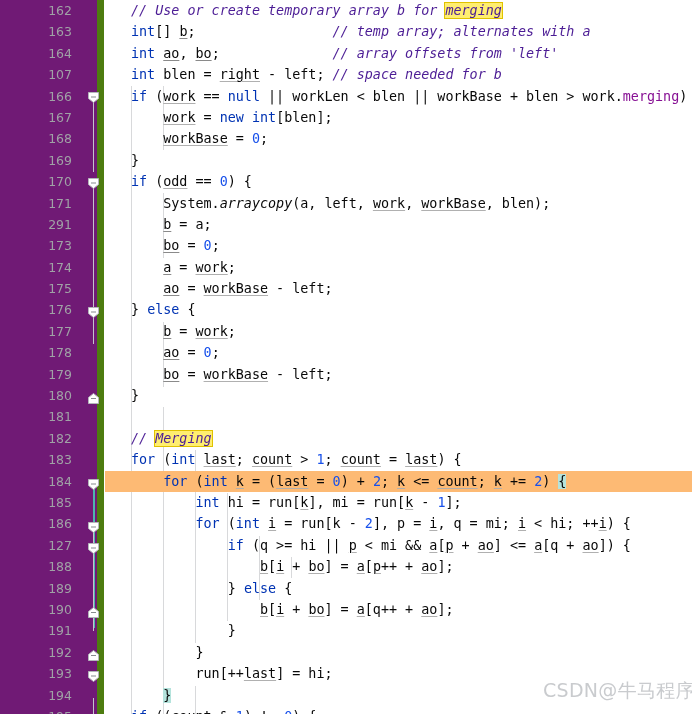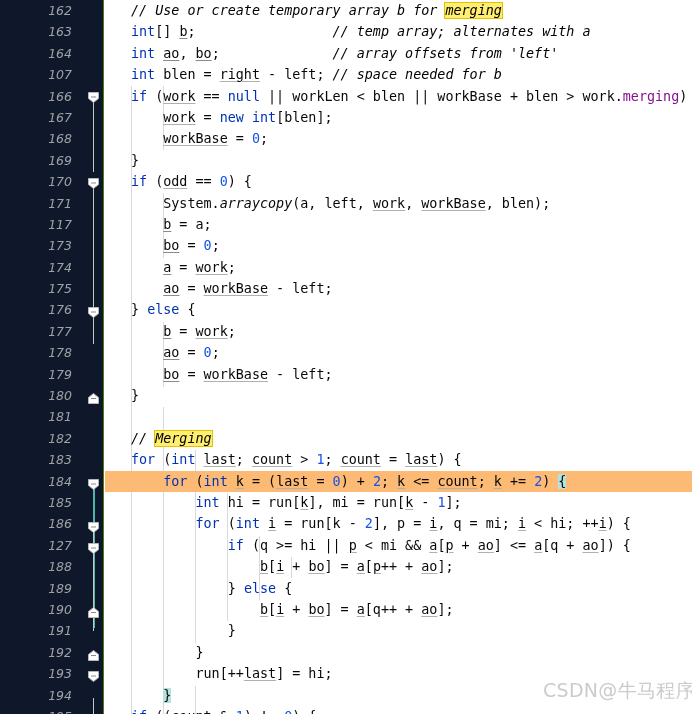--- a/index.html
+++ b/index.html
@@ -21,24 +21,23 @@
     background: #ffffff;
     overflow: hidden;
   }
 
   
   .gutter {
     position: absolute;
     left: 0; top: 0;
     width: 104px;
     height: 714px;
-    background: #0f172a;
-    border-right: 1px solid #4d7c0f;
+    background: #701a75;
+    border-right: 7px solid #4d7c0f;
     box-sizing: border-box;
-    font-style: italic;
   }
 
   .row {
     position: relative;
     height: 21.4px;
     line-height: 21.4px;
     white-space: pre;
   }
 
   .lineno-col {
@@ -128,21 +127,21 @@
   }
   .guide {
     position: absolute;
     width: 1px;
     background: #d8d9db;
   }
 
   
   .kw      { color: #0033b3; }
   .num     { color: #1750eb; }
-  .cmt     { color: #000000; font-style: italic; }
+  .cmt     { color: #4c1d95; font-style: italic; }
   .fld     { text-decoration: underline; text-decoration-color: #8a8a8a;
              text-underline-offset: 2px; text-decoration-thickness: 1px; }
   .param   { text-decoration: underline; text-decoration-color: #b0b0b0;
              text-underline-offset: 2px; text-decoration-thickness: 1px; }
   .stat    { font-style: italic; }
   .prop    { color: #871094; }
   .hl      { background: #ffee70; box-shadow: 0 0 0 1px #e0c200; }
   .brace   { background: #b4e3dc; }
 
   
@@ -170,21 +169,21 @@
       <div class="row"><span class="ln">162</span></div>
       <div class="row"><span class="ln">163</span></div>
       <div class="row"><span class="ln">164</span></div>
       <div class="row"><span class="ln">107</span></div>
       <div class="row"><span class="ln">166</span></div>
       <div class="row"><span class="ln">167</span></div>
       <div class="row"><span class="ln">168</span></div>
       <div class="row"><span class="ln">169</span></div>
       <div class="row"><span class="ln">170</span></div>
       <div class="row"><span class="ln">171</span></div>
-      <div class="row"><span class="ln">117</span></div>
+      <div class="row"><span class="ln">291</span></div>
       <div class="row"><span class="ln">173</span></div>
       <div class="row"><span class="ln">174</span></div>
       <div class="row"><span class="ln">175</span></div>
       <div class="row"><span class="ln">176</span></div>
       <div class="row"><span class="ln">177</span></div>
       <div class="row"><span class="ln">178</span></div>
       <div class="row"><span class="ln">179</span></div>
       <div class="row"><span class="ln">180</span></div>
       <div class="row"><span class="ln">181</span></div>
       <div class="row"><span class="ln">182</span></div>

